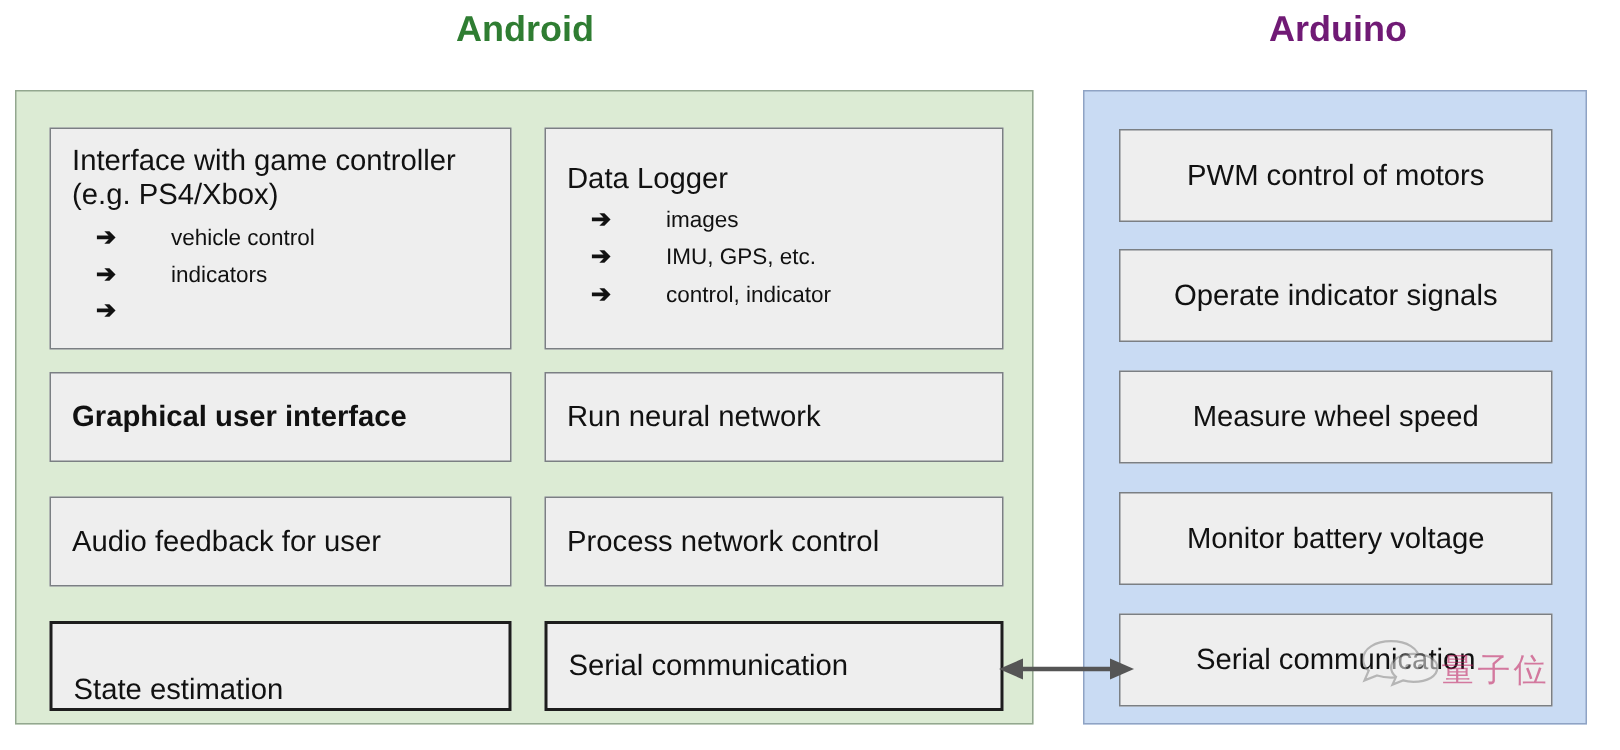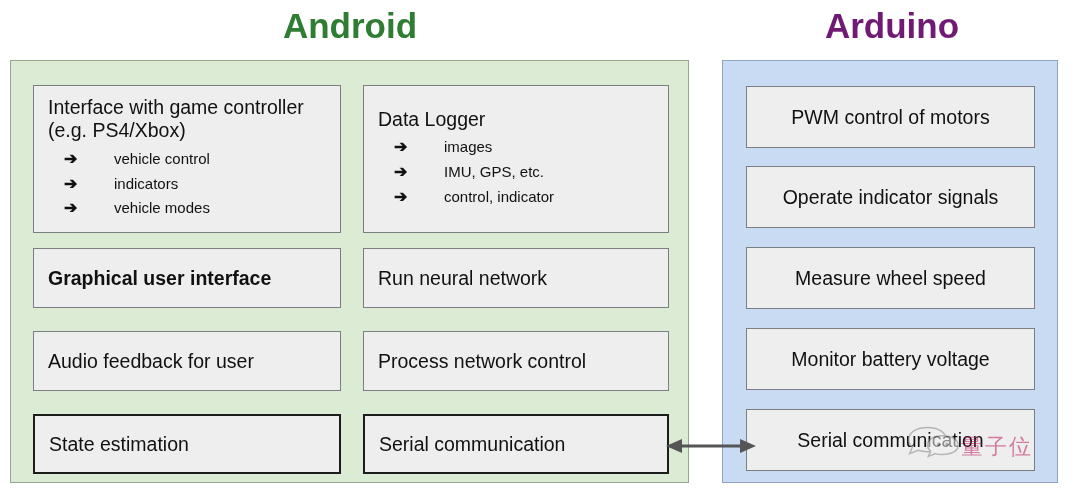--- a/index.html
+++ b/index.html
@@ -12,21 +12,21 @@
     height: 500px;
     position: relative;
     font-family: "Liberation Sans", sans-serif;
     overflow: hidden;
   }
 
   
   .title {
     position: absolute;
     font-weight: bold;
-    font-size: 35px;
+    font-size: 24px;
     line-height: 1;
     white-space: nowrap;
   }
   #title-android {
     left: 0;
     top: 8px;
     width: 700px;
     text-align: center;
     color: #2f7d32;
   }
@@ -169,21 +169,20 @@
       <li>
         <span class="arrow">➔</span>
         <span class="txt">vehicle control</span>
       </li>
       <li>
         <span class="arrow">➔</span>
         <span class="txt">indicators</span>
       </li>
       <li>
         <span class="arrow">➔</span>
-        <span class="txt">vehicle modes</span>
       </li>
     </ul>
   </div>
 
   <div class="box compound" style="left:352px; top:24px; width:306px; height:148px;">
     <div class="head" style="padding-top:12px;">Data Logger</div>
     <ul>
       <li>
         <span class="arrow">➔</span>
         <span class="txt">images</span>
@@ -198,21 +197,21 @@
       </li>
     </ul>
   </div>
 
   <div class="box" style="left:22px; top:187px; width:308px; height:60px;font-weight:bold;">
     <span class="box-label">Graphical user interface</span>
   </div>
   <div class="box" style="left:22px; top:270px; width:308px; height:60px;">
     <span class="box-label">Audio feedback for user</span>
   </div>
-  <div class="box thick" style="left:22px; top:353px; width:308px; height:60px;">
+  <div class="box thick" style="left:22px; top:353px; width:308px; height:60px;align-items:flex-end;">
     <span class="box-label">State estimation</span>
   </div>
 
   <div class="box" style="left:352px; top:187px; width:306px; height:60px;">
     <span class="box-label">Run neural network</span>
   </div>
   <div class="box" style="left:352px; top:270px; width:306px; height:60px;">
     <span class="box-label">Process network control</span>
   </div>
   <div class="box thick" style="left:352px; top:353px; width:306px; height:60px;">

